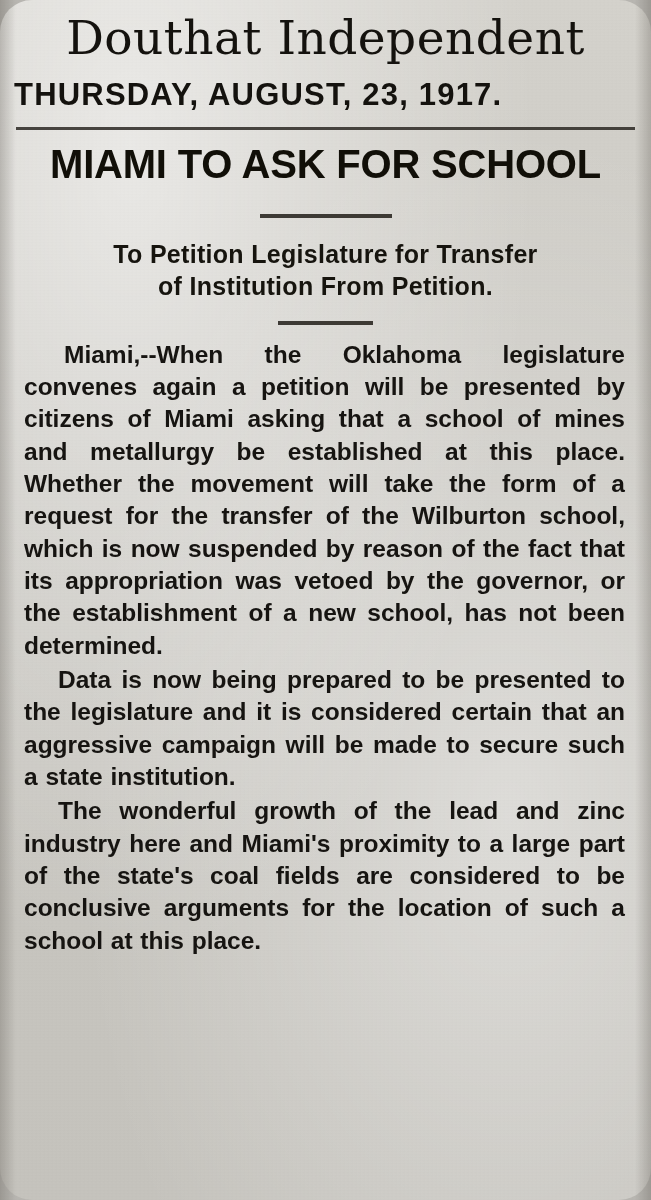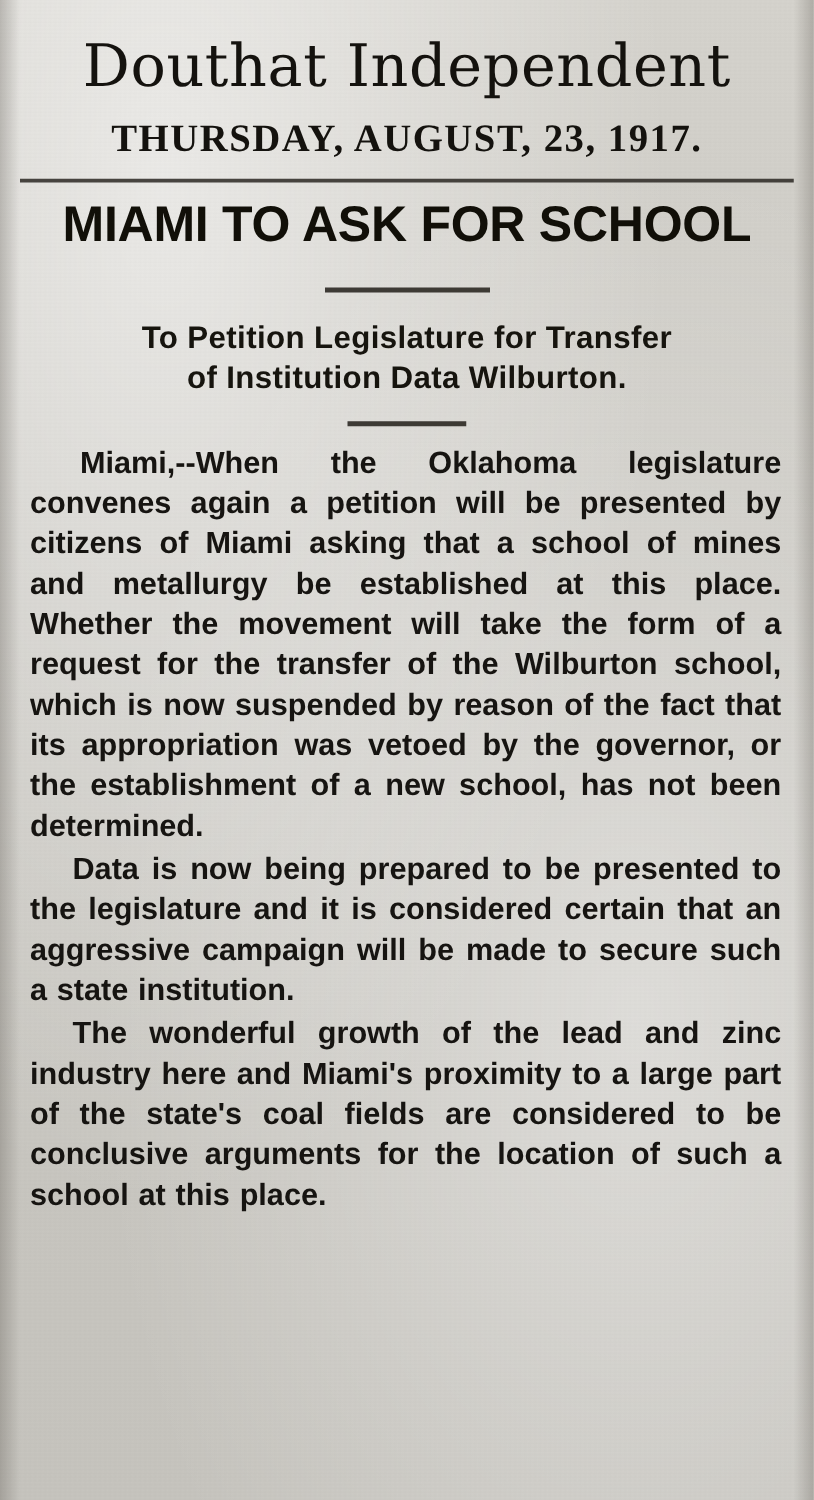--- a/index.html
+++ b/index.html
@@ -16,21 +16,22 @@
   .clipping {
     position: relative;
     width: 651px;
     height: 1200px;
     background: #cfcdc7;
     background-image:
       radial-gradient(ellipse at 20% 12%, rgba(255,255,255,0.55), rgba(255,255,255,0) 55%),
       radial-gradient(ellipse at 78% 68%, rgba(255,255,255,0.40), rgba(255,255,255,0) 60%),
       linear-gradient(180deg, #d5d3cd 0%, #cbc9c3 40%, #c6c4be 100%);
     box-sizing: border-box;
-    padding: 16px 14px;
+    padding: 0 14px;
+    border-radius: 32px;
   }
   
   .grain {
     position: absolute;
     inset: 0;
     pointer-events: none;
     opacity: .20;
     background-image:
       repeating-linear-gradient(0deg, rgba(0,0,0,0.05) 0px, rgba(0,0,0,0) 2px, rgba(0,0,0,0.04) 3px),
       repeating-linear-gradient(90deg, rgba(0,0,0,0.04) 0px, rgba(0,0,0,0) 2px, rgba(0,0,0,0.03) 4px);
@@ -39,22 +40,22 @@
     text-align: center;
     font-family: "DejaVu Serif", serif;
     font-size: 47px;
     letter-spacing: 0.5px;
     color: #15130f;
     padding-top: 14px;
     line-height: 1.0;
     white-space: nowrap;
   }
   .dateline {
-    text-align: center;
-    font-family: Liberation Serif, serif;
+    text-align: left;
+    font-family: Liberation Sans, sans-serif;
     font-weight: bold;
     font-size: 31px;
     letter-spacing: 1.2px;
     color: #15130f;
     margin-top: 16px;
     white-space: nowrap;
   }
   .rule-heavy {
     height: 3px;
     background: #2b2823;
@@ -131,21 +132,21 @@
   <div class="dateline">THURSDAY, AUGUST, 23, 1917.</div>
 
   <div class="rule-heavy"></div>
 
   <h1 class="headline">MIAMI TO ASK FOR SCHOOL</h1>
 
   <div class="divider-short"></div>
 
   <div class="subhead">
     <div>To Petition Legislature for Transfer</div>
-    <div>of Institution Data Wilburton.</div>
+    <div>of Institution From Petition.</div>
   </div>
 
   <div class="divider-short2"></div>
 
   <div class="body-col">
     <p class="para first">Miami,--When the Oklahoma legislature convenes again a petition will be presented by citizens of Miami asking that a school of mines and metallurgy be established at this place. Whether the movement will take the form of a request for the transfer of the Wilburton school, which is now suspended by reason of the fact that its appropriation was vetoed by the governor, or the establishment of a new school, has not been determined.</p>
     <p class="para">Data is now being prepared to be presented to the legislature and it is considered certain that an aggressive campaign will be made to secure such a state institution.</p>
     <p class="para">The wonderful growth of the lead and zinc industry here and Miami's proximity to a large part of the state's coal fields are considered to be conclusive arguments for the location of such a school at this place.</p>
   </div>
 

